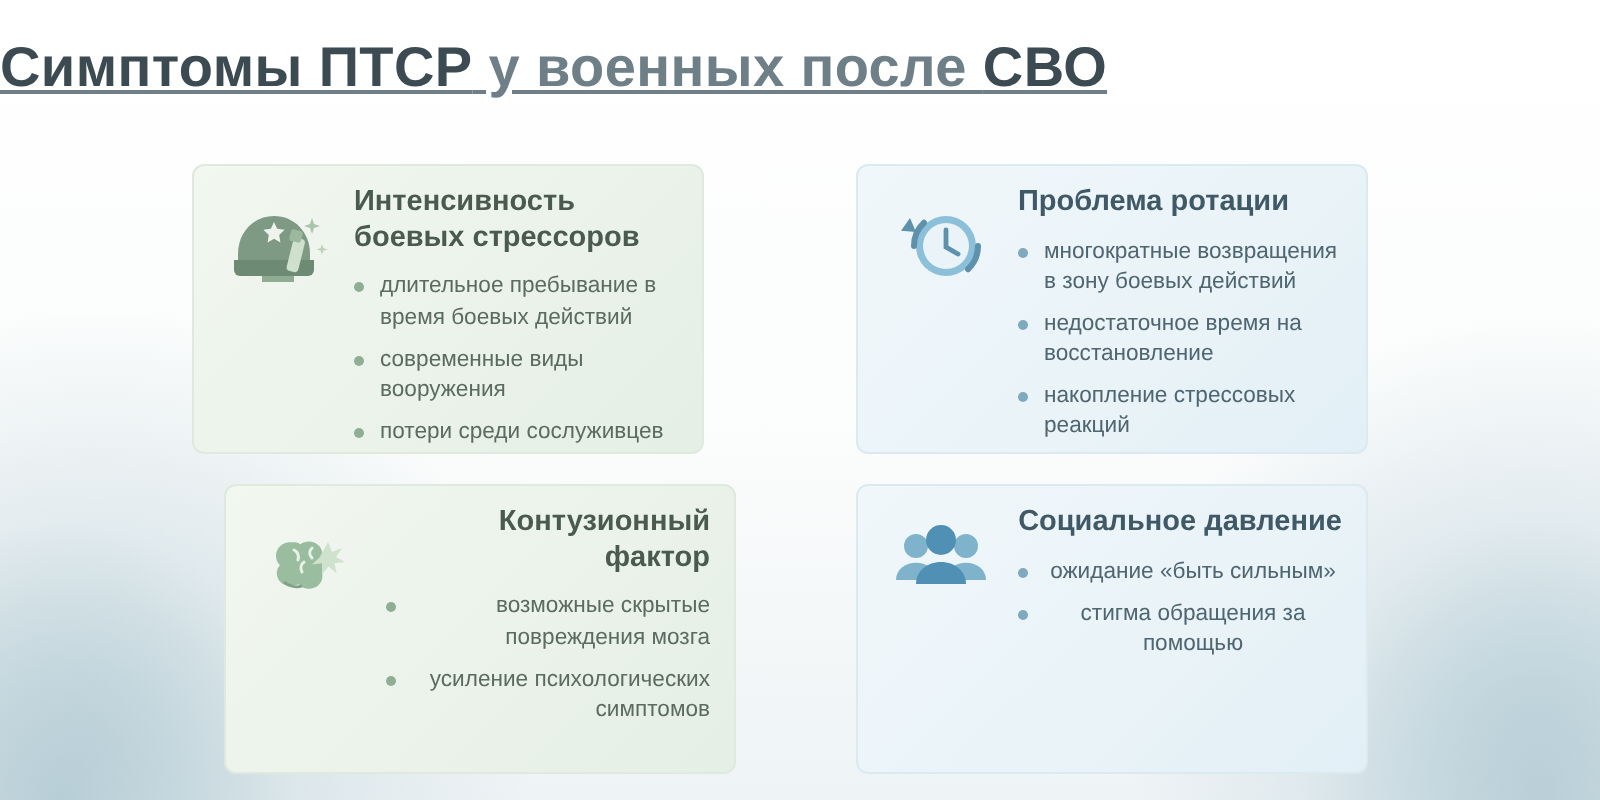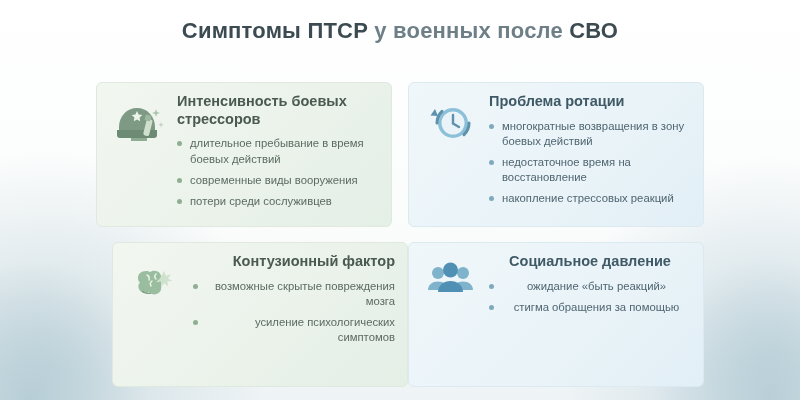--- a/index.html
+++ b/index.html
@@ -27,48 +27,49 @@
     background: radial-gradient(ellipse at 20% 100%, rgba(175,200,210,0.75) 0%, rgba(175,200,210,0) 70%);
   }
   .mist-right {
     right: 0;
     background: radial-gradient(ellipse at 80% 100%, rgba(175,200,210,0.7) 0%, rgba(175,200,210,0) 70%);
   }
 
   #title {
     position: absolute;
     top: 18px; left: 0; width: 100%;
-    text-align: center;
-    font-size: 22px;
+    font-size: 28px;
     font-weight: bold;
     letter-spacing: 0.2px;
     color: #6e7f87;
+    text-decoration: underline;
   }
   #title .accent { color: #3c4b52; }
 
   .grid {
     position: absolute;
     top: 82px; left: 96px;
     width: 608px; height: 300px;
   }
   .card {
     position: absolute;
-    width: 296px; height: 145px;
+    width: 256px; height: 145px;
     border-radius: 6px;
     padding: 10px 12px 10px 12px;
     display: flex;
     gap: 6px;
   }
   .card.green {
     background: linear-gradient(135deg, #f2f7f0 0%, #eaf2ea 60%, #e4efe6 100%);
     border: 1px solid #e0e9de;
   }
   .card.blue {
     background: linear-gradient(135deg, #f0f7fa 0%, #e9f3f8 60%, #e2eff6 100%);
     border: 1px solid #dbe9f0;
+    margin-left: 20px;
   }
   .c1 { left: 0;   top: 0; }
   .c2 { left: 312px; top: 0; }
   .c3 { left: 16px;   top: 160px; text-align: right; }
   .c4 { left: 312px; top: 160px; text-align: center; }
 
   .card .icon {
     flex: 0 0 62px;
     width: 62px;
     display: flex;
@@ -189,20 +190,20 @@
           <path d="M3 33c0-5.2 4.5-8.6 10-8.6S23 27.8 23 33z" fill="#7fb3cc"></path>
           <circle cx="38" cy="16" r="6" fill="#7fb3cc"></circle>
           <path d="M28 33c0-5.2 4.5-8.6 10-8.6S48 27.8 48 33z" fill="#7fb3cc"></path>
           <circle cx="25.5" cy="13" r="7.5" fill="#4f90b4"></circle>
           <path d="M13 35c0-6.5 5.6-11 12.5-11S38 28.5 38 35z" fill="#4f90b4"></path>
         </svg>
       </div>
       <div class="body">
         <h3>Социальное давление</h3>
         <ul>
-          <li>ожидание «быть реакций»</li>
+          <li>ожидание «быть сильным»</li>
           <li>стигма обращения за помощью</li>
         </ul>
       </div>
     </div>
 
   </div>
 </div>
 
 </body></html>

